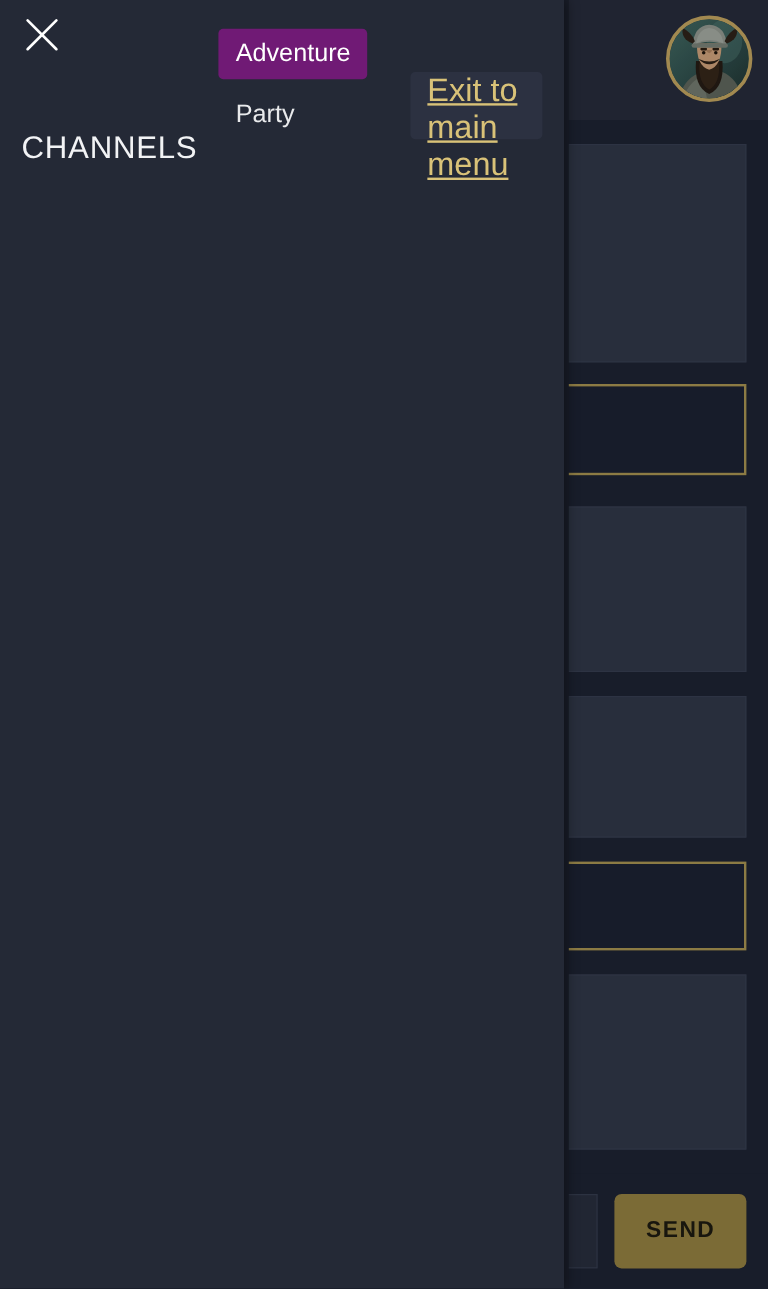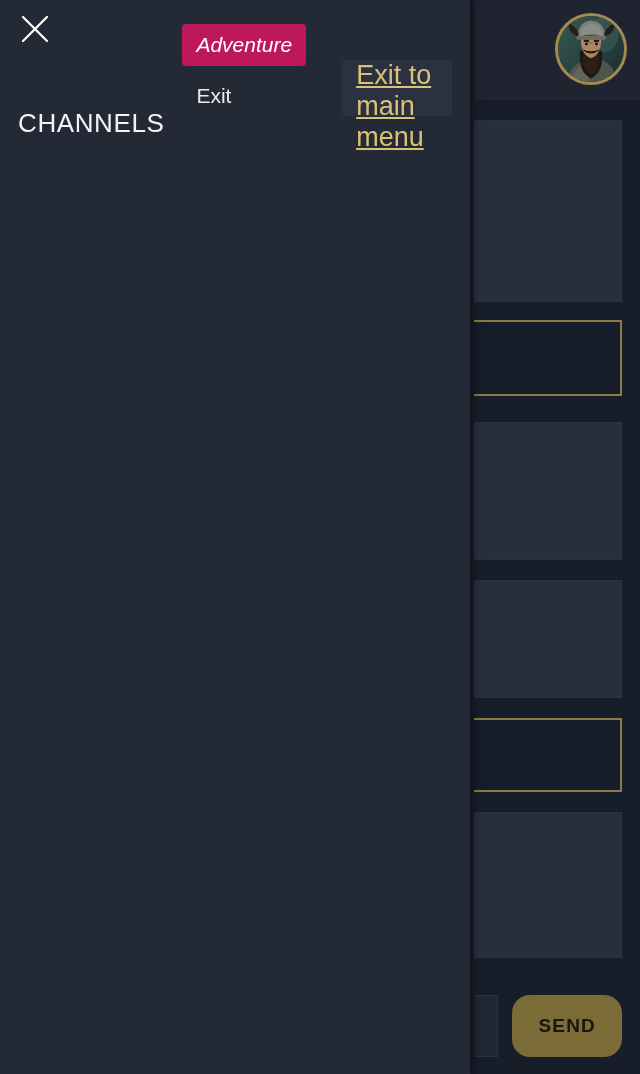--- a/index.html
+++ b/index.html
@@ -93,21 +93,21 @@
     border: 1px solid #333a4b;
     box-sizing: border-box;
   }
   .send-button {
     flex: 0 0 auto;
     margin-left: 14px;
     height: 62px;
     padding: 0 26px;
     background: #8d7a3e;
     border: none;
-    border-radius: 18px;
+    border-radius: 6px;
     color: #1c1a10;
     font-family: "Liberation Sans", sans-serif;
     font-size: 19px;
     font-weight: bold;
     letter-spacing: 1.2px;
     cursor: pointer;
   }
 
   
   .drawer-scrim {
@@ -159,23 +159,22 @@
     align-items: center;
     padding: 0 14px;
     box-sizing: border-box;
     border-radius: 4px;
     color: #e9eaec;
     font-size: 21px;
     cursor: pointer;
     margin-bottom: 9px;
   }
   .channel-item.selected {
-    background: #be185d;
+    background: #701a75;
     color: #ffffff;
-    font-style: italic;
   }
 
   .exit-wrap {
     margin-top: 60px;
     padding: 0 18px;
     box-sizing: border-box;
   }
   .exit-button {
     display: block;
     width: 100%;
@@ -285,21 +284,21 @@
     </div>
 
     <h1 class="drawer-title">CHANNELS</h1>
 
     <div class="channel-list">
 
     <div class="channel-item selected">
           <span>Adventure</span>
         </div>
         <div class="channel-item">
-          <span>Exit</span>
+          <span>Party</span>
         </div>
       </div>
 
     <div class="exit-wrap">
       <button class="exit-button">
         <span class="exit-label">Exit to main menu</span>
       </button>
     </div>
 
   </div>

